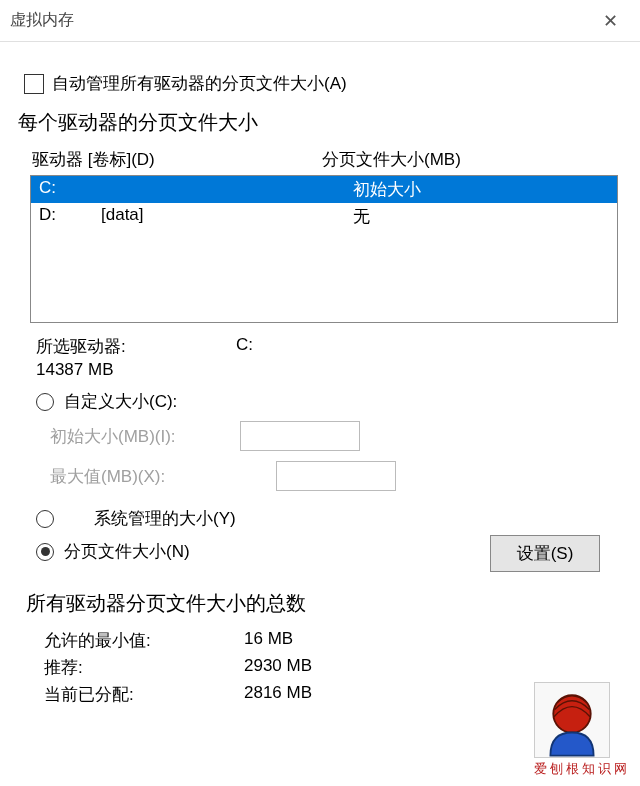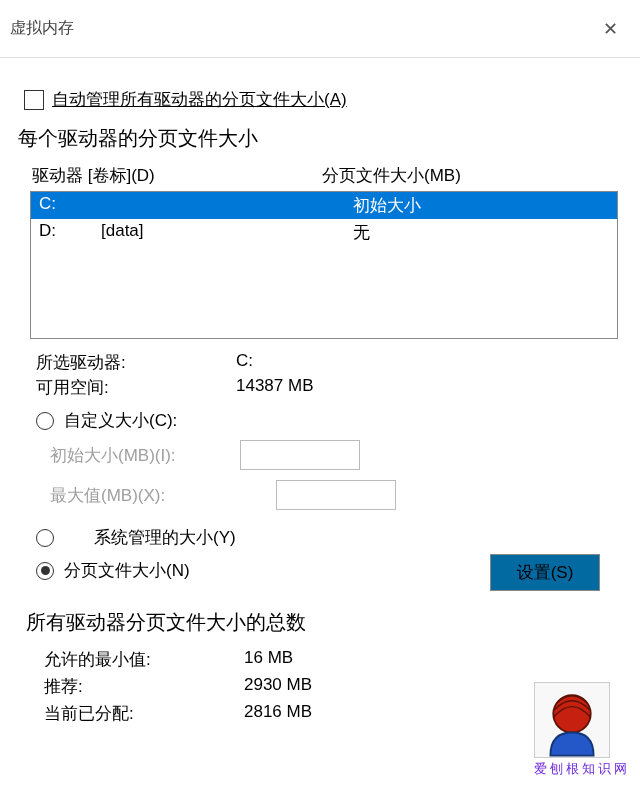--- a/index.html
+++ b/index.html
@@ -7,36 +7,36 @@
     font-family: "Microsoft YaHei", "Segoe UI", sans-serif;
     font-size: 15px;
     background: #fff;
     color: #000;
     width: 640px;
     height: 786px;
     overflow: hidden;
     position: relative;
   }
   .titlebar {
-    height: 58px;
+    height: 42px;
     border-bottom: 1px solid #e0e0e0;
     display: flex;
     align-items: center;
     padding: 0 10px;
     justify-content: space-between;
   }
   .titlebar .title { color: #444; font-size: 16px; }
   .titlebar .close {
     font-size: 18px;
     color: #555;
     padding: 6px 12px;
     cursor: pointer;
   }
   .body { padding: 14px 18px 0 18px; }
-  .checkbox-row { display: flex; align-items: center; margin: 16px 0 14px 6px; text-decoration: underline; }
+  .checkbox-row { display: flex; align-items: center; margin: 16px 0 14px 6px; }
   .checkbox-row .cb {
     width: 20px; height: 20px;
     border: 1.5px solid #333;
     margin-right: 8px;
     background: #fff;
   }
   .checkbox-row label { font-size: 17px; }
 
   .fieldset {
     border: none;
@@ -91,21 +91,21 @@
   .input-row input {
     width: 120px; height: 30px;
     border: 1.5px solid #bbb;
     background: #fff;
     padding: 2px 4px;
     font-size: 15px;
   }
   .set-btn-row { display: flex; justify-content: flex-end; margin: -36px 22px 12px 0; }
   .btn {
     border: 1.5px solid #888;
-    background: #0369a1;
+    background: #e5e5e5;
     padding: 6px 24px;
     font-size: 17px;
     cursor: pointer;
     min-width: 110px;
     text-align: center;
   }
 
   .totals { margin-top: 18px; }
   .totals .legend { margin-left: 8px; margin-bottom: 12px; }
   .totals .info-row { margin-left: 26px; margin-bottom: 4px; }
@@ -119,21 +119,21 @@
   .watermark .avatar {
     width: 76px; height: 76px;
     border: 1px solid #ccc;
     background: #f8f8f8;
     display: flex;
     align-items: flex-end;
     justify-content: center;
     margin-bottom: 2px;
   }
   .watermark .avatar svg { width: 72px; height: 72px; }
-  .watermark .site { font-size: 13px; color: #6d28d9; letter-spacing: 3px; }
+  .watermark .site { font-size: 13px; color: #b91c1c; letter-spacing: 3px; }
 </style>
 </head>
 <body>
 
 <div class="titlebar">
   <span class="title">虚拟内存</span>
   <span class="close">✕</span>
 </div>
 
 <div class="body">
@@ -163,21 +163,20 @@
           <span class="dcol2">[data]</span>
           <span class="dcol3">无</span>
         </div>
       </div>
 
       <div class="info-row">
         <span class="ilabel">所选驱动器:</span>
         <span class="ivalue">C:</span>
       </div>
       <div class="info-row">
-        <span class="ilabel">可用空间:</span>
         <span class="ivalue">14387 MB</span>
       </div>
 
       <div class="radio-row">
         <span class="radio"></span>
         <span>自定义大小(C):</span>
       </div>
       <div class="input-row">
         <span class="inlabel">初始大小(MB)(I):</span>
         <input type="text" disabled="" value="" style="">

